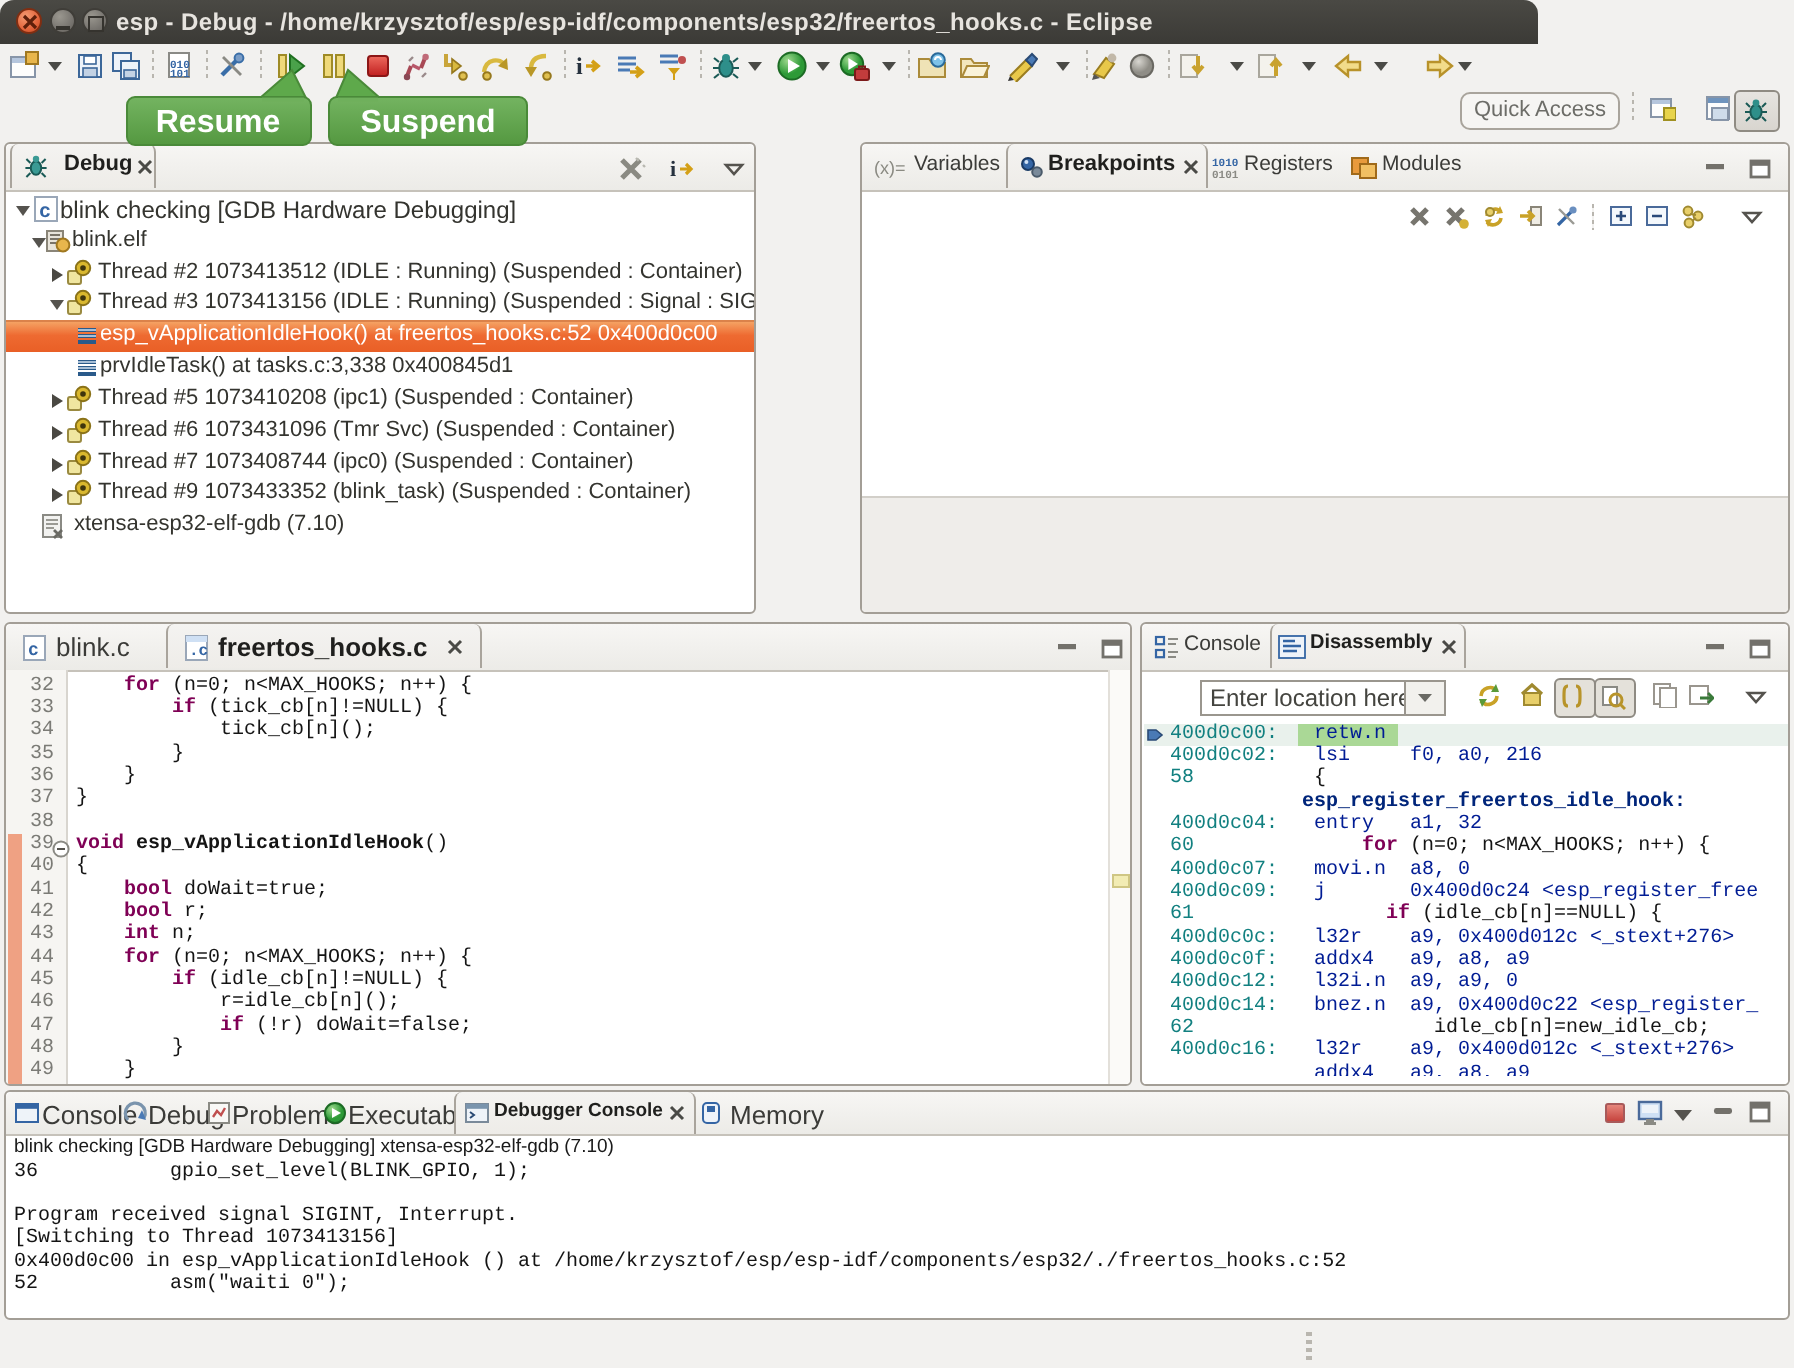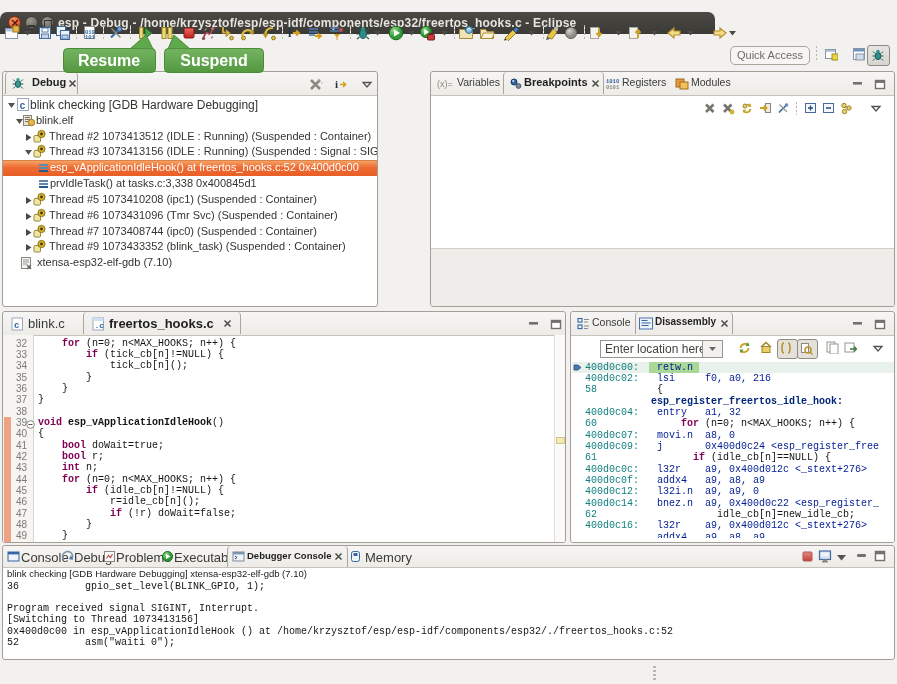--- a/index.html
+++ b/index.html
@@ -1,16 +1,16 @@
 <!DOCTYPE html>
 <html><head><meta charset="utf-8"><style>
 html,body{margin:0;padding:0}
 body{width:897px;height:684px;background:#f2f1ef;font-family:"Liberation Sans",sans-serif;overflow:hidden;position:relative}
 .abs{position:absolute}
-#titlebar{position:absolute;left:0;top:12px;width:715px;height:22px;background:linear-gradient(#4a4944,#3b3a36);border-radius:7px 7px 0 0}
+#titlebar{position:absolute;left:0;top:0;width:769px;height:22px;background:linear-gradient(#4a4944,#3b3a36);border-radius:7px 7px 0 0}
 #title{position:absolute;left:58px;top:4px;font-size:12px;font-weight:bold;color:#e7e4df;letter-spacing:.2px;white-space:nowrap}
 .wbtn{position:absolute;top:4px;width:13px;height:13px;border-radius:50%;box-sizing:border-box}
 .part{position:absolute;background:#fff;border:1px solid #a39e96;border-radius:3px;overflow:hidden;box-sizing:border-box}
 .phdr{position:absolute;left:0;top:0;right:0;height:23px;background:linear-gradient(#f7f6f4,#ecebe7);border-bottom:1px solid #c6c2ba;border-radius:3px 3px 0 0}
 .tab{position:absolute;top:0;height:22px;font-size:10.5px;color:#3b3b38;white-space:nowrap}
 .tabsel{background:linear-gradient(#f4f3f1,#eeece8);border-left:1px solid #a9a49c;border-right:1px solid #a9a49c;border-radius:4px 4px 0 0;font-weight:bold;color:#1f1f1d;font-size:11px}
 #pedit .tab{font-size:13px}
 #pedit .tabsel{font-size:13px}
 #pcons .tab{font-size:13px}
 #pcons .tabsel{font-size:9.5px}
@@ -21,21 +21,21 @@
 .a{color:#128080}
 .m{color:#001c94}
 .trow{position:absolute;left:1px;right:1px;height:15.8px;font-size:11px;color:#34342f;white-space:nowrap}
 .trow .tt{position:absolute;top:1px}
 .arw{position:absolute;width:8px;height:8px;top:4px}
 .ticn{position:absolute;width:15px;height:15px;top:0px}
 .sep{position:absolute;top:3px;width:1px;height:16px;background:repeating-linear-gradient(#b9b6af 0 2px,#f2f1ef 2px 4px)}
 .i16{position:absolute;top:3px;width:16px;height:16px}
 .dd{position:absolute;top:9px;width:7px;height:5px}
 .hic{position:absolute;width:14px;height:14px;top:5px}
-.num{position:absolute;color:#7b7b76;font-family:Liberation Sans, sans-serif;font-size:10px;line-height:11.33px;text-align:right;width:20px}
+.num{position:absolute;color:#7b7b76;font-family:Liberation Mono, monospace;font-size:10px;line-height:11.33px;text-align:right;width:20px}
 </style></head>
 <body>
 
 <div id="titlebar">
  <div class="wbtn" style="left:8px;background:radial-gradient(circle at 35% 30%,#f49b72,#e2653c 60%,#c74a22);border:1px solid #802e12"></div>
  <svg class="abs" style="left:11px;top:7px" width="8" height="8">
       <path d="M1 1L7 7M7 1L1 7" stroke="#5e1f0a" stroke-width="1.6"></path>
     </svg>
  <div class="wbtn" style="left:25px;background:radial-gradient(circle at 35% 30%,#9a978f,#787570 60%,#615e58);border:1px solid #3f3d38"></div>
  <div class="abs" style="left:28px;top:13px;width:7px;height:2px;background:#35332e"></div>

